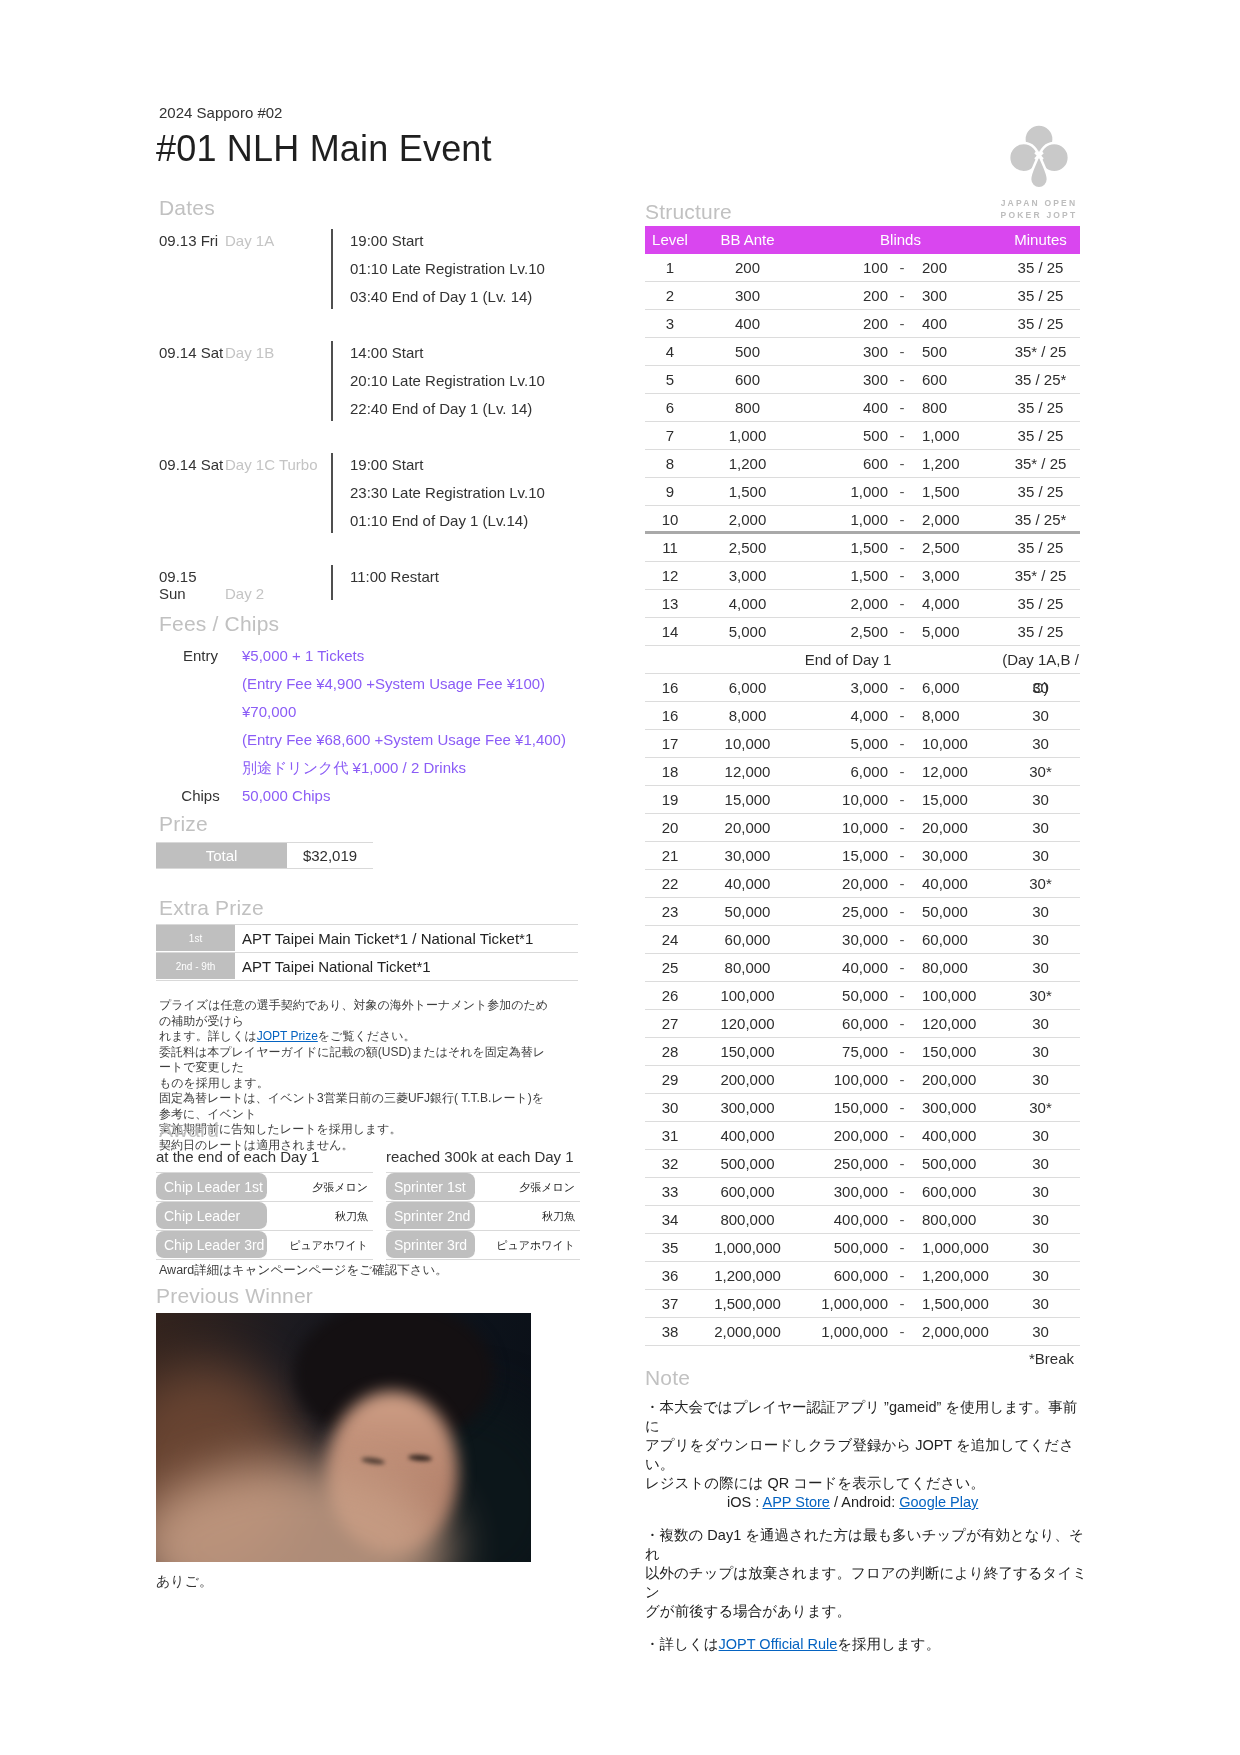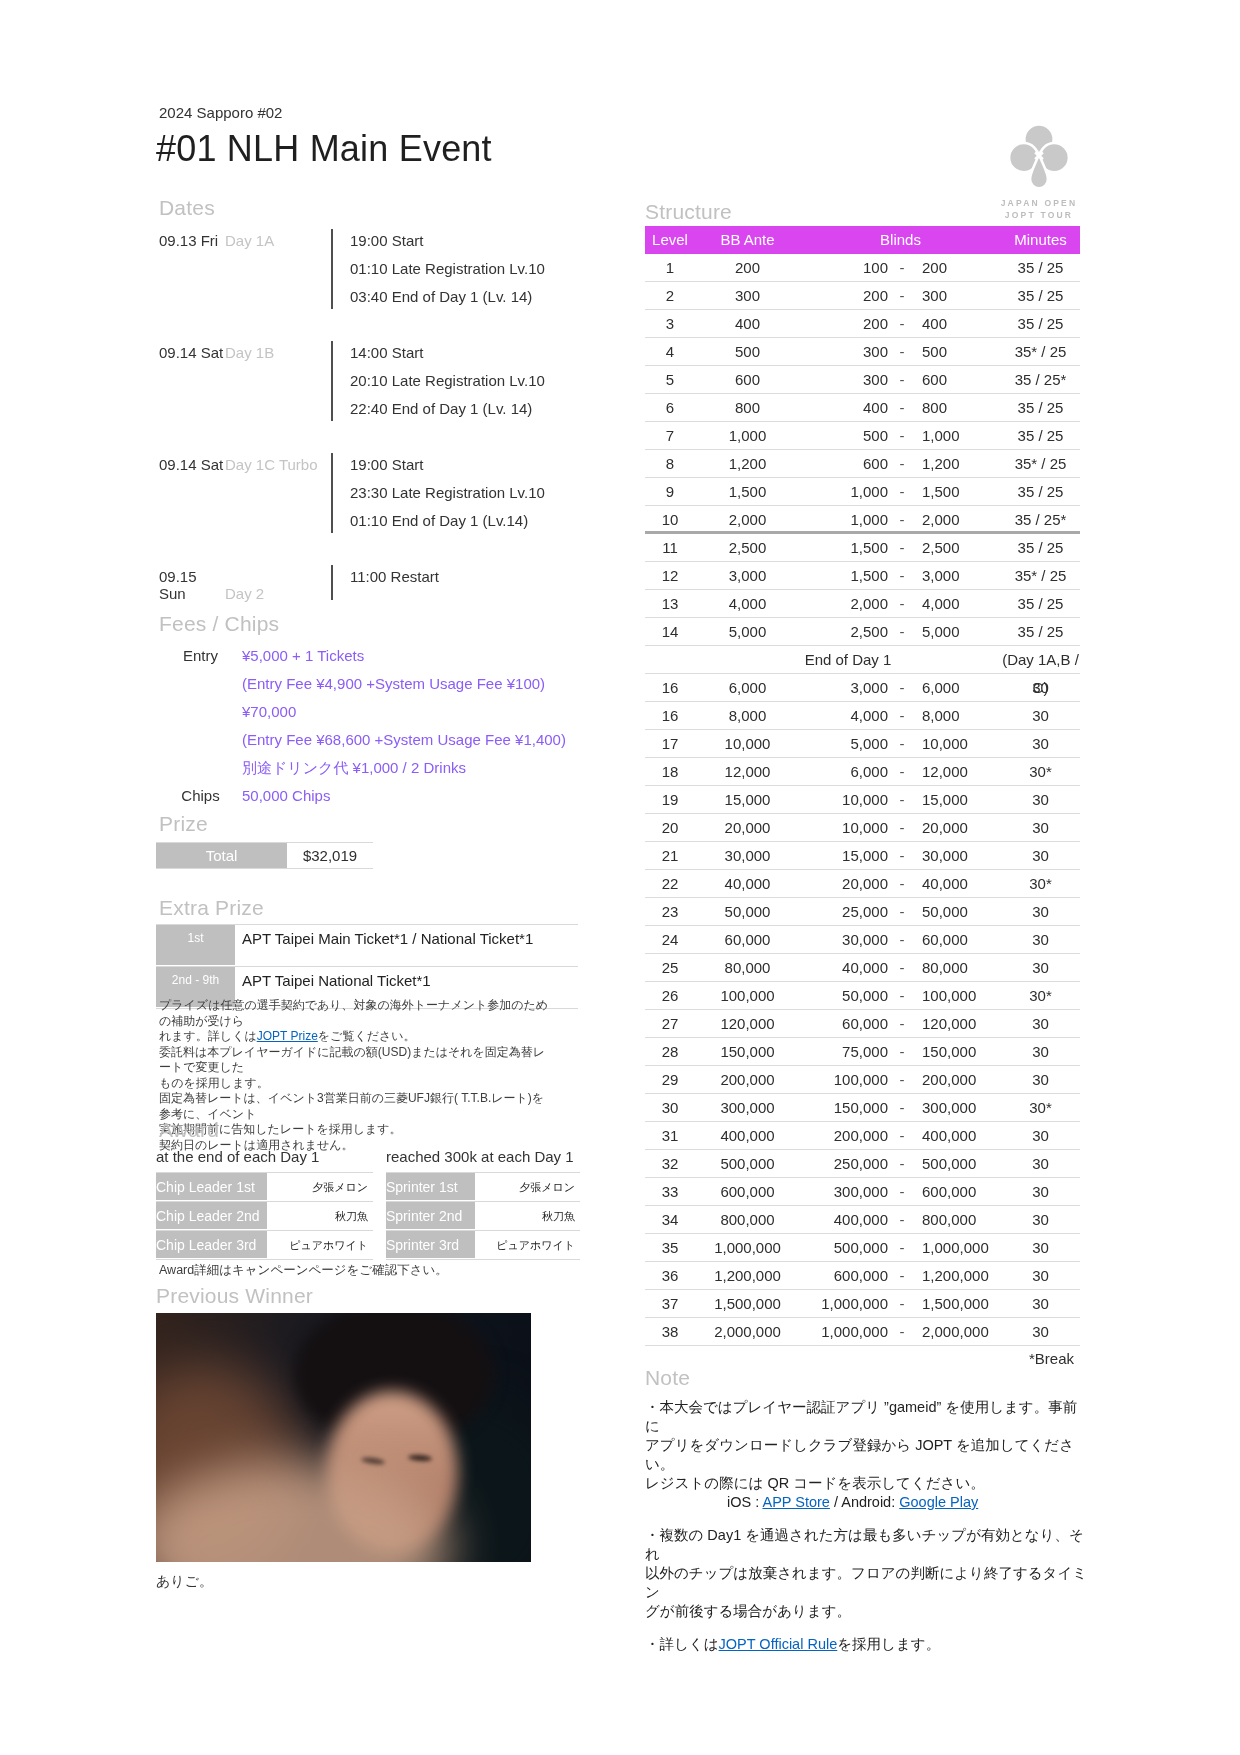--- a/index.html
+++ b/index.html
@@ -39,35 +39,35 @@
   #prize-section{left:156px;top:812px;}
   .prize-table{display:flex;width:217px;border-top:1px solid #d9d9d9;border-bottom:1px solid #d9d9d9;margin-top:6px;}
   .cell-gray{background:#bfbfbf;color:#fff;text-align:center;font-size:15px;}
   .prize-table .cell-gray{width:131px;height:25px;line-height:25px;}
   .prize-table .cell-val{flex:1;height:25px;line-height:25px;text-align:center;font-size:15px;color:#2e2e2e;}
 
   
   #extra-section{left:156px;top:896px;width:422px;}
   #extra-rows{margin-top:4px;border-top:1px solid #d9d9d9;}
   .xrow{display:flex;border-bottom:1px solid #d9d9d9;}
-  .xrow .cell-gray{width:79px;height:41px;line-height:27px;font-size:12px;border-bottom:1px solid #fff;box-sizing:border-box;}
+  .xrow .cell-gray{width:79px;height:27px;line-height:27px;font-size:10px;border-bottom:1px solid #fff;box-sizing:border-box;}
   .xrow .cell-val{flex:1;height:27px;line-height:27px;font-size:15px;color:#222;padding-left:7px;}
 
   
   #extra-notes{left:159px;top:998px;width:396px;font-size:12px;line-height:15.5px;color:#3d3d3d;}
 
   
   #award-section{left:156px;top:1118px;width:424px;}
   .award-tables{display:flex;margin-top:6px;}
   .award-col{width:217px;}
   .award-col + .award-col{margin-left:13px;width:194px;}
   .award-caption{font-size:15px;color:#333;height:24px;}
   .award-table{border-top:1px solid #d9d9d9;}
   .arow{display:flex;border-bottom:1px solid #d9d9d9;}
-  .arow .cell-gray{width:111px;height:28px;line-height:28px;font-size:14px;text-align:left;box-sizing:border-box;border-bottom:1px solid #fff;}
+  .arow .cell-gray{width:111px;height:28px;line-height:28px;font-size:14px;text-align:left;padding-left:8px;box-sizing:border-box;border-bottom:1px solid #fff;border-radius:8px;}
   .award-col + .award-col .arow .cell-gray{width:89px;}
   .arow .cell-val{flex:1;height:28px;line-height:28px;font-size:11px;color:#222;text-align:right;padding-right:5px;}
   #award-note{left:159px;top:1262px;font-size:12.5px;color:#3d3d3d;}
 
   
   #winner-section{left:156px;top:1284px;width:376px;}
   .photo{margin-top:5px;width:375px;height:249px;position:relative;overflow:hidden;
     background:linear-gradient(105deg,#33231d 0%,#1d1b20 30%,#0e141d 62%,#0a0f16 100%);}
   .photo .blob{position:absolute;border-radius:50%;}
   .b-warm{left:-45px;top:50px;width:190px;height:210px;background:#7d5038;filter:blur(26px);opacity:.75;}
@@ -119,21 +119,21 @@
         <circle cx="74" cy="56" r="23"></circle>
         <path d="M50 50 C57 70 64 79 64 90 a14 14 0 0 1 -28 0 c0 -11 7 -20 14 -40z"></path>
       </g>
       <g fill="#ffffff" transform="rotate(45 50 53)">
         <rect x="47.5" y="45" width="5" height="16"></rect>
         <rect x="42" y="50.5" width="16" height="5"></rect>
       </g>
     </svg>
   </span>
   <div class="logo-text">JAPAN OPEN</div>
-  <div class="logo-text">JOPT TOUR</div>
+  <div class="logo-text">POKER JOPT</div>
 </div>
 
 <div id="dates-section" class="abs">
   <div class="heading">Dates</div>
   <div id="dates-list">
       <div class="date-entry">
         <div class="date-left"><span class="date-text">09.13 Fri</span><span class="day-label">Day 1A</span></div>
         <div class="date-bar"></div>
         <div class="date-sched">
           <div class="sched-line">19:00 Start</div>

